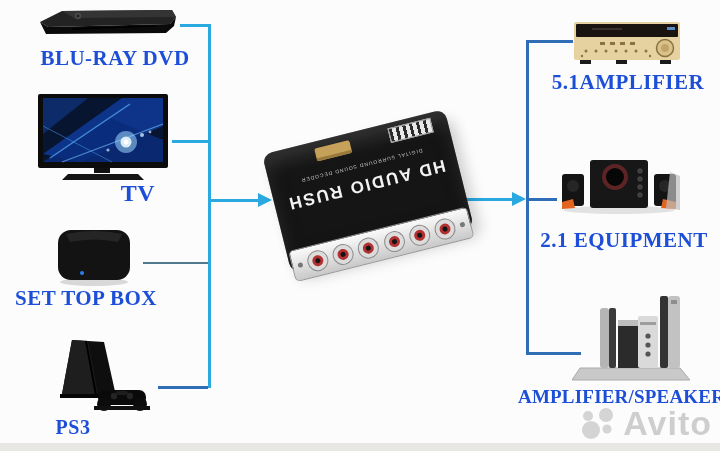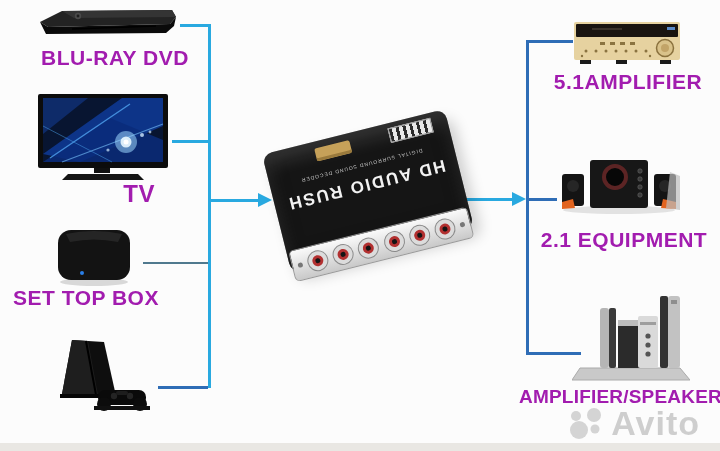--- a/index.html
+++ b/index.html
@@ -1,19 +1,19 @@
 <!DOCTYPE html>
 <html><head>
 <meta charset="utf-8">
 <style>
   html,body{margin:0;padding:0;}
   body{font-family:"Liberation Sans",sans-serif;background:#ffffff;}
   .canvas{position:relative;width:720px;height:451px;background:#fcfcfc;overflow:hidden;}
 
-  .node-label{position:absolute;font-weight:bold;color:#a21caf;text-align:center;letter-spacing:0.5px;}
+  .node-label{position:absolute;font-weight:bold;color:#1d4ed8;text-align:center;letter-spacing:0.5px;font-family:Liberation Serif, serif;}
   .lbl-bluray{left:30px;top:46px;width:170px;font-size:21px;}
   .lbl-tv{left:40px;top:180px;width:115px;font-size:24px;text-align:right;}
   .lbl-stb{left:0;top:286px;width:172px;font-size:21px;}
   .lbl-ps3{left:28px;top:416px;width:90px;font-size:20px;}
   .lbl-amp{left:528px;top:70px;width:200px;font-size:21px;}
   .lbl-eq{left:524px;top:228px;width:200px;font-size:21px;}
   .lbl-spk{left:518px;top:386px;width:205px;font-size:19px;letter-spacing:0.2px;}
 
   .img{position:absolute;}
   .img-bluray{left:38px;top:6px;}
@@ -54,21 +54,21 @@
   .dip-switch{position:absolute;top:5px;right:16px;width:42px;height:13px;background:#e8e8e8;border:1px solid #999;
     background-image:repeating-linear-gradient(90deg,#2b2b2b 0 3px,#e8e8e8 3px 7px);}
   .front-strip{position:absolute;left:2px;bottom:-10px;height:30px;right:2px;background:linear-gradient(#fafafa,#c9c9c9);border-radius:5px;border:1px solid #9a9a9a;display:flex;justify-content:space-evenly;align-items:center;}
   .rca{width:19px;height:19px;border-radius:50%;background:#dcdcdc;border:1px solid #8a8a8a;position:relative;}
   .rca::after{content:"";position:absolute;inset:4px;border-radius:50%;background:#b23030;}
   .rca::before{content:"";position:absolute;inset:7px;border-radius:50%;background:#141414;z-index:1;}
   .screw{width:5px;height:5px;border-radius:50%;background:#777;}
 
   .bottom-strip{position:absolute;left:0;right:0;bottom:0;height:8px;background:#e9e7e3;}
 
-  .watermark{position:absolute;right:20px;bottom:8px;display:flex;align-items:center;gap:4px;}
+  .watermark{position:absolute;right:8px;bottom:8px;display:flex;align-items:center;gap:4px;}
   .wm-text{font-size:34px;font-weight:bold;color:rgba(120,120,120,0.35);letter-spacing:1px;}
 </style>
 </head>
 <body>
 
 <div class="canvas">
 
   <svg class="img img-bluray" width="140" height="36" viewBox="0 0 140 36">
     <polygon points="2,16 24,5 134,4 138,11 132,18 10,21" fill="#232323"></polygon>
     <polygon points="2,16 10,21 132,18 138,11 136,20 128,27 8,28" fill="#0a0a0a"></polygon>
@@ -113,20 +113,21 @@
     <line x1="34" y1="3" x2="44" y2="57" stroke="#000" stroke-width="2"></line>
     <rect x="8" y="56" width="58" height="4" fill="#060606"></rect>
     <rect x="46" y="52" width="48" height="15" rx="7" fill="#0a0a0a"></rect>
     <circle cx="52" cy="66" r="7" fill="#0c0c0c"></circle>
     <circle cx="88" cy="66" r="7" fill="#0c0c0c"></circle>
     <circle cx="62" cy="58" r="3.2" fill="#242424"></circle>
     <circle cx="78" cy="58" r="3.2" fill="#242424"></circle>
     <rect x="64" y="53" width="12" height="4" rx="2" fill="#1d1d1d"></rect>
     <rect x="42" y="68" width="56" height="4" fill="#101010"></rect>
   </svg>
+  <div class="node-label lbl-ps3">PS3</div>
 
   <div class="cline bright v-left"></div>
   <div class="cline bright stub-bluray"></div>
   <div class="cline bright stub-tv"></div>
   <div class="cline muted stub-stb"></div>
   <div class="cline steel stub-ps3"></div>
   <div class="cline bright arrow-line-left"></div>
   <div class="ahead ahead-left"></div>
   <div class="cline bright arrow-line-right"></div>
   <div class="ahead ahead-right"></div>

